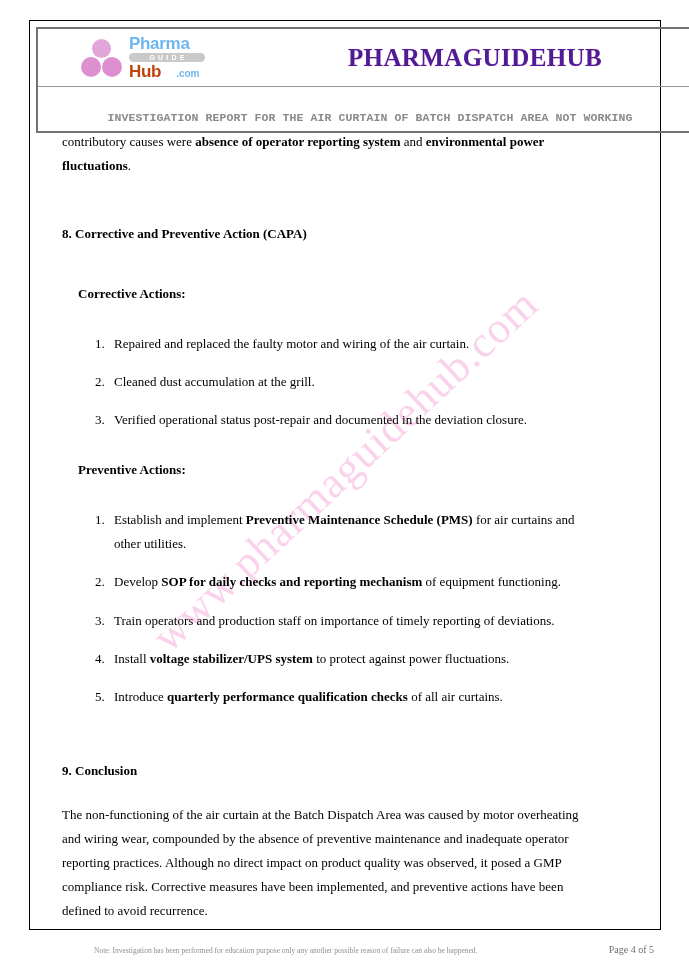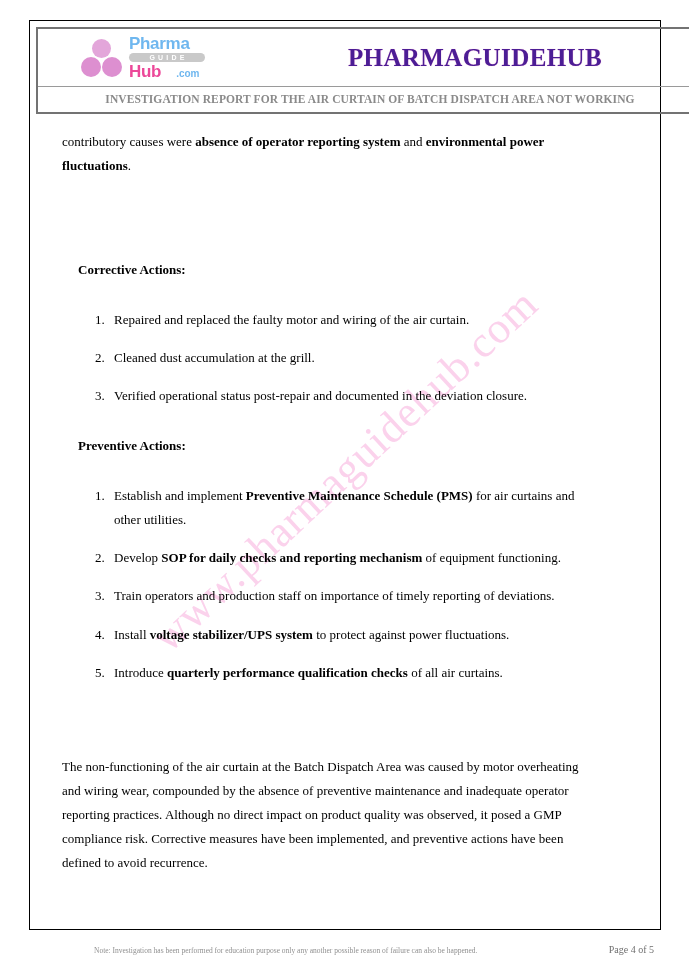--- a/index.html
+++ b/index.html
@@ -131,43 +131,44 @@
     box-sizing: border-box;
   }
   .logo-hubline {
     display: flex;
     align-items: baseline;
   }
   .logo-hub {
     font-family: "Liberation Sans", sans-serif;
     font-weight: bold;
     font-size: 17px;
-    color: #ec4899;
+    color: #c2410c;
     letter-spacing: -0.3px;
   }
   .logo-com {
     font-family: "Liberation Sans", sans-serif;
     font-weight: bold;
     font-size: 10px;
     color: #6fb7ef;
     margin-left: 15px;
   }
 
   .header-row-bottom {
     padding: 5px 22px 6px 22px;
     text-align: center;
     box-sizing: border-box;
   }
   .doc-subtitle {
-    font-family: Liberation Serif, serif;
+    font-family: Liberation Mono, monospace;
     font-weight: bold;
     font-size: 11.5px;
     color: #8a8a8a;
     line-height: 1.25;
     letter-spacing: 0.1px;
+    margin-top: 19px;
   }
 
   
   .watermark {
     position: absolute;
     left: 50%;
     top: 470px;
     transform: translate(-50%, -50%) rotate(-43deg);
     font-family: "Liberation Serif", "DejaVu Serif", serif;
     font-size: 44px;
@@ -280,20 +281,21 @@
 </div>
 
 <div class="content">
 
   <p class="para">
     <span>contributory causes were </span><b>absence of operator reporting system</b><span> and </span><b>environmental power fluctuations</b><span>.</span>
   </p>
 
   <div class="spacer-lg"></div>
 
+  <p class="section-head">8. Corrective and Preventive Action (CAPA)</p>
 
   <div class="spacer-md"></div>
 
   <p class="sub-head">Corrective Actions:</p>
 
   <div class="spacer-sm"></div>
 
   <ol class="numlist">
     <li>Repaired and replaced the faulty motor and wiring of the air curtain.</li>
     <li>Cleaned dust accumulation at the grill.</li>
@@ -319,20 +321,21 @@
     <li>
       <span>Install </span><b>voltage stabilizer/UPS system</b><span> to protect against power fluctuations.</span>
     </li>
     <li>
       <span>Introduce </span><b>quarterly performance qualification checks</b><span> of all air curtains.</span>
     </li>
   </ol>
 
   <div class="spacer-xl"></div>
 
+  <p class="section-head">9. Conclusion</p>
 
   <div class="spacer-md"></div>
 
   <p class="para">The non-functioning of the air curtain at the Batch Dispatch Area was caused by motor overheating and wiring wear, compounded by the absence of preventive maintenance and inadequate operator reporting practices. Although no direct impact on product quality was observed, it posed a GMP compliance risk. Corrective measures have been implemented, and preventive actions have been defined to avoid recurrence.</p>
 
 </div>
 
 <div class="footer">
   <span class="footer-note">Note: Investigation has been performed for education purpose only any another possible reason of failure can also be happened.</span>
   <span class="footer-page">Page 4 of 5</span>

